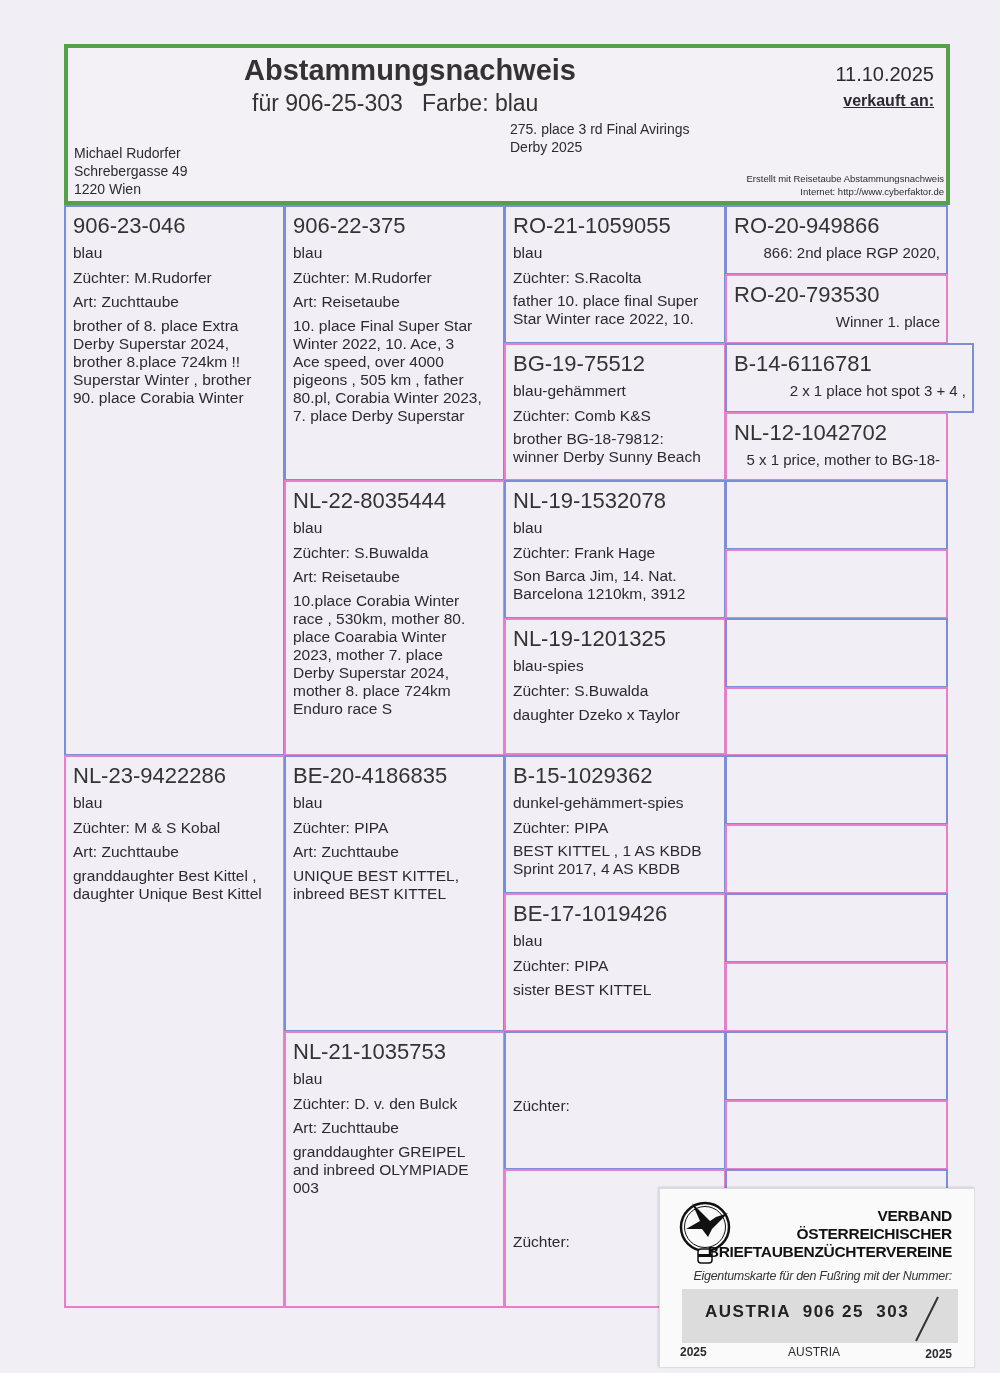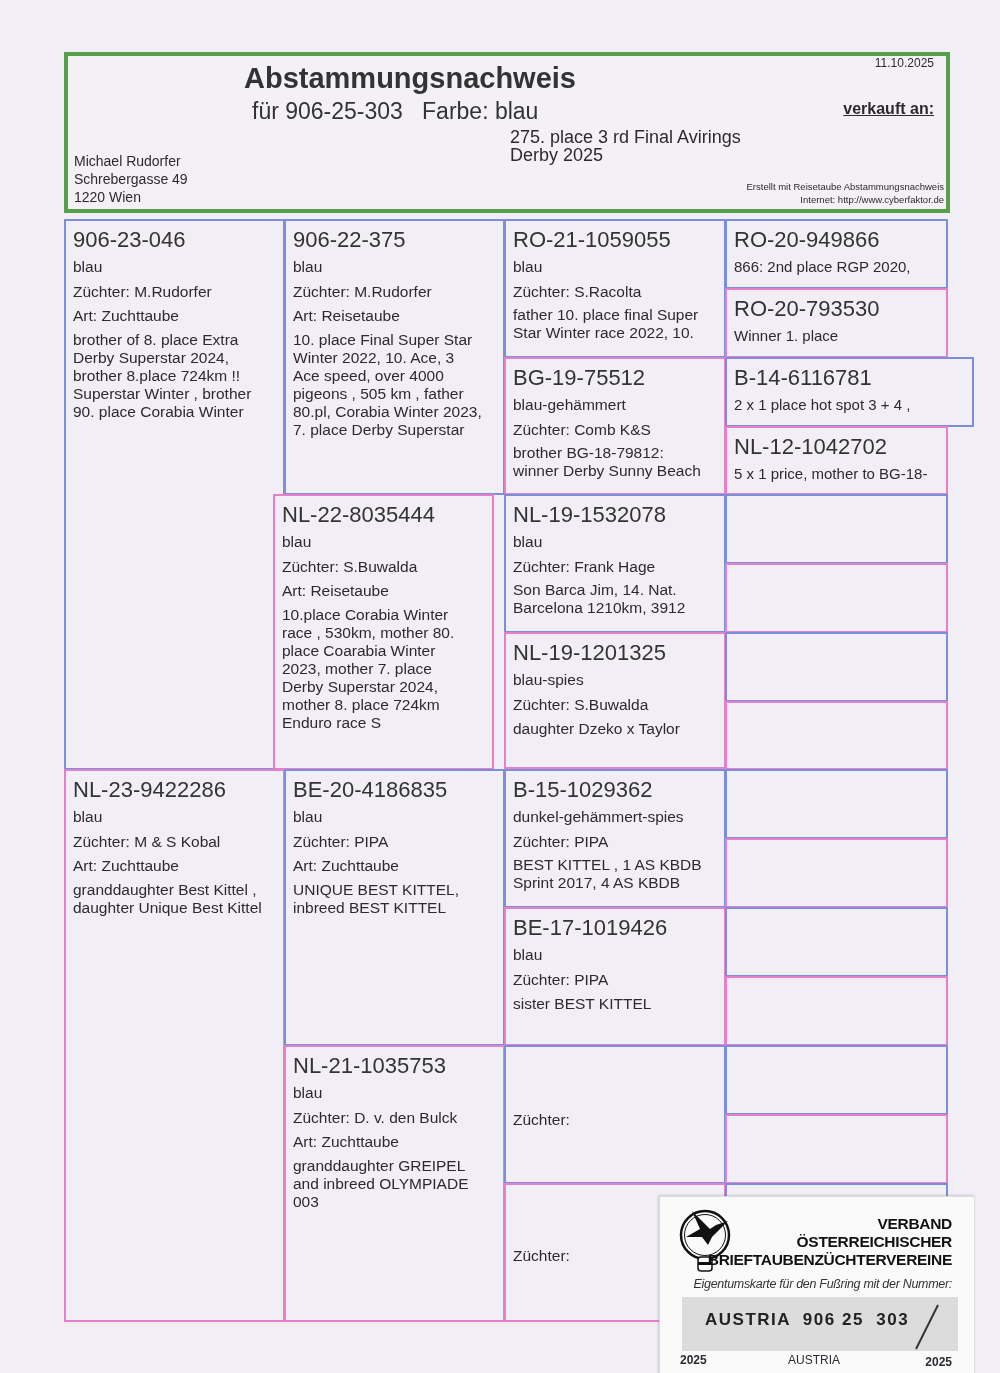--- a/index.html
+++ b/index.html
@@ -1,43 +1,43 @@
 <!DOCTYPE html>
 <html><head>
 <meta charset="utf-8">
 <style>
   html, body { margin:0; padding:0; }
   body {
     width:1000px; height:1373px; position:relative; overflow:hidden;
     background:#f2eef5;
     font-family:"Liberation Sans", sans-serif; color:#2c2a30;
   }
-  .abs { position:absolute; box-sizing:border-box;margin-top:8px; }
+  .abs { position:absolute; box-sizing:border-box; }
   
   #header {
     left:64px; top:44px; width:886px; height:161px;
     border:4px solid #55a04a; background:#f4f1f6;
   }
   .h-title { position:absolute; left:176px; top:6px; font-size:29px; font-weight:bold; color:#333; }
   .h-sub { position:absolute; left:184px; top:42px; font-size:23px; color:#333; white-space:pre; }
-  .h-date { position:absolute; right:12px; top:0; font-size:12px; }
+  .h-date { position:absolute; right:12px; top:15px; font-size:20px; }
   .h-sold { position:absolute; right:12px; top:44px; font-size:16px; font-weight:bold; text-decoration:underline; }
-  .h-perf { position:absolute; left:442px; top:72px; font-size:18px; line-height:18px; width:260px; }
+  .h-perf { position:absolute; left:442px; top:72px; font-size:14px; line-height:18px; width:260px; }
   .h-owner { position:absolute; left:6px; top:96px; font-size:14px; line-height:18px; }
   .h-contact { position:absolute; left:236px; top:96px; font-size:14px; line-height:18px; }
   .h-credit { position:absolute; right:2px; top:124px; font-size:9.5px; line-height:13px; text-align:right; }
   
-  .box { position:absolute; box-sizing:border-box; padding:6px 6px 0 7px; background:#f2eef5; overflow:hidden;margin-top:14px; }
+  .box { position:absolute; box-sizing:border-box; padding:6px 6px 0 7px; background:#f2eef5; overflow:hidden; }
   .b-blue { border:2px solid #7a8fd8; }
   .b-pink { border:2px solid #e87fcb; }
   .ring { font-size:22px; line-height:26px; color:#333; margin-bottom:4px; white-space:nowrap; }
   .line { font-size:15.5px; line-height:19px; margin-bottom:5.5px; white-space:nowrap; }
   .note { font-size:15.5px; line-height:18px; }
   .col4 .ring { font-size:22px; }
-  .col4 .line { font-size:15px; }
+  .col4 .line { font-size:15px;text-align:right; }
   .breeder-only { font-size:15.5px; position:absolute; left:7px; }
   
   #card {
     left:659px; top:1188px; width:316px; height:180px;
     background:#fafafa; border:1px solid #ddd; box-shadow:-1px -1px 2px rgba(0,0,0,0.15);
   }
   .c-org { position:absolute; right:22px; top:18px; text-align:right; font-weight:bold; font-size:15.5px; line-height:18px; color:#111; letter-spacing:-0.3px; }
   .c-sub { position:absolute; right:22px; top:80px; font-size:12.5px; font-style:italic; color:#333; letter-spacing:-0.3px; }
   .c-band { position:absolute; left:22px; top:100px; width:276px; height:54px; background:#dcdcdc; }
   .c-num { position:absolute; left:45px; top:113px; font-size:17px; font-weight:bold; letter-spacing:1.5px; color:#222; white-space:pre; }
@@ -100,21 +100,21 @@
   <div class="line">Art: Reisetaube</div>
   <div class="note">
     <div>10. place Final Super Star</div>
     <div>Winter 2022, 10. Ace, 3</div>
     <div>Ace speed, over 4000</div>
     <div>pigeons , 505 km , father</div>
     <div>80.pl, Corabia Winter 2023,</div>
     <div>7. place Derby Superstar</div>
   </div>
 </div>
-<div class="box b-pink" style="left:273px;top:480px;width:221px;height:276px;">
+<div class="box b-pink" style="left:284px;top:480px;width:221px;height:276px;">
   <div class="ring">NL-22-8035444</div>
   <div class="line">blau</div>
   <div class="line">Züchter: S.Buwalda</div>
   <div class="line">Art: Reisetaube</div>
   <div class="note">
     <div>10.place Corabia Winter</div>
     <div>race , 530km, mother 80.</div>
     <div>place Coarabia Winter</div>
     <div>2023, mother 7. place</div>
     <div>Derby Superstar 2024,</div>

